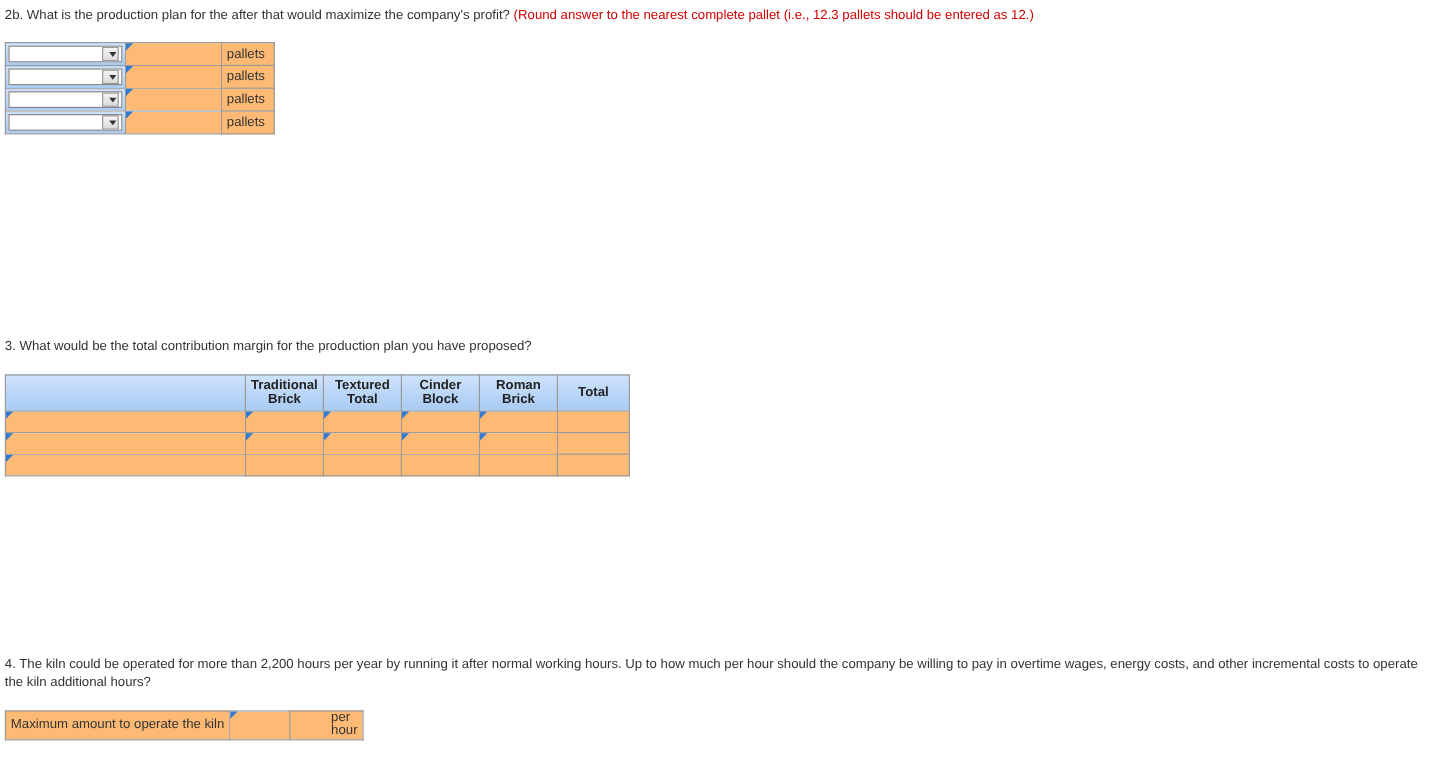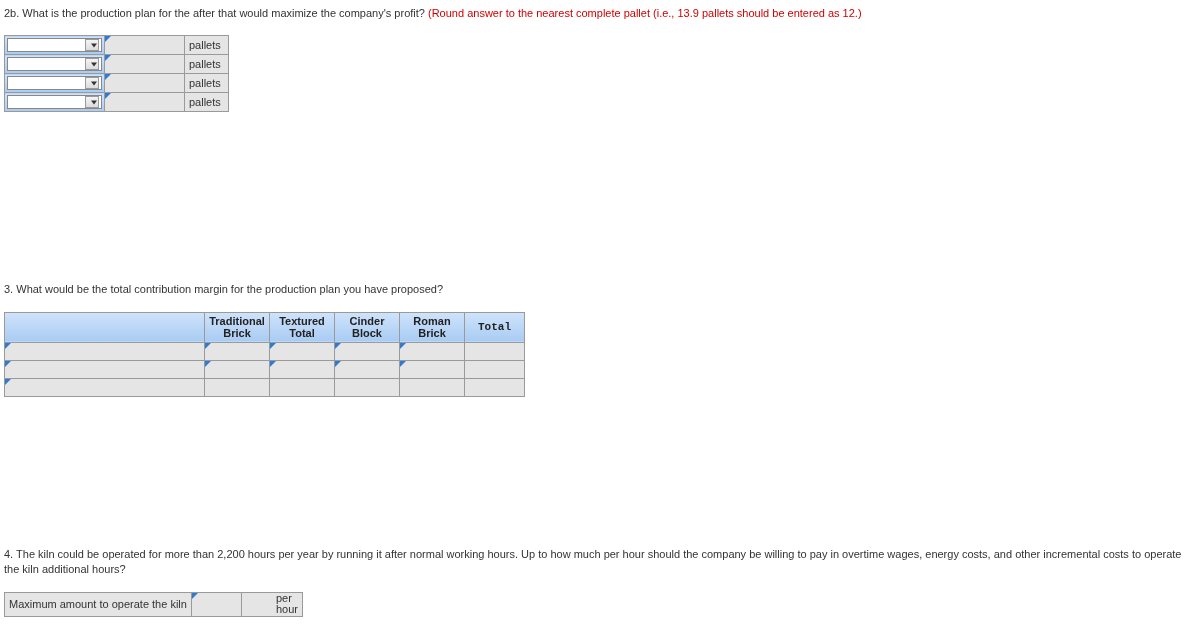--- a/index.html
+++ b/index.html
@@ -22,21 +22,21 @@
     margin-top: 6px;
   }
   td, th {
     border: 1px solid #9a9a9a;
     padding: 0;
     font-size: 11px;
     font-weight: normal;
     text-align: center;
     vertical-align: middle;
     height: 18px;
-    background: #e5e5e5;
+    background: #fdba74;
   }
   .header-cell {
     background: linear-gradient(#cfe3fb, #a9cbf3);
     font-weight: bold;
     color: #222;
     padding: 2px 4px;
     line-height: 1.15;
   }
   .select-cell {
     background: linear-gradient(#cfe3fb, #a9cbf3);
@@ -90,31 +90,31 @@
     padding: 0 4px;
   }
   .label-cell {
     text-align: left;
     padding: 0 4px;
     white-space: nowrap;
     margin-left: 11px;
   }
   .row-label-wide { width: 200px; }
   .col-65 { width: 65px; }
-  .col-60 { width: 60px; font-family: Liberation Mono, monospace; }
+  .col-60 { width: 60px; }
   .spacer { height: 170px; }
   .spacer2 { height: 150px; }
 </style>
 </head>
 <body>
 
 <div class="question">
   <span>2b.</span>
   <span>What is the production plan for the after that would maximize the company's profit?</span>
-  <span class="red">(Round answer to the nearest complete pallet (i.e., 13.9 pallets should be entered as 12.)</span>
+  <span class="red">(Round answer to the nearest complete pallet (i.e., 12.3 pallets should be entered as 12.)</span>
 </div>
 
 <table>
   <tbody>
       <tr>
     <td class="select-cell">
       <div class="select-inner"></div>
           <div class="select-arrow"></div>
     </td>
     <td class="input-cell"></td>

